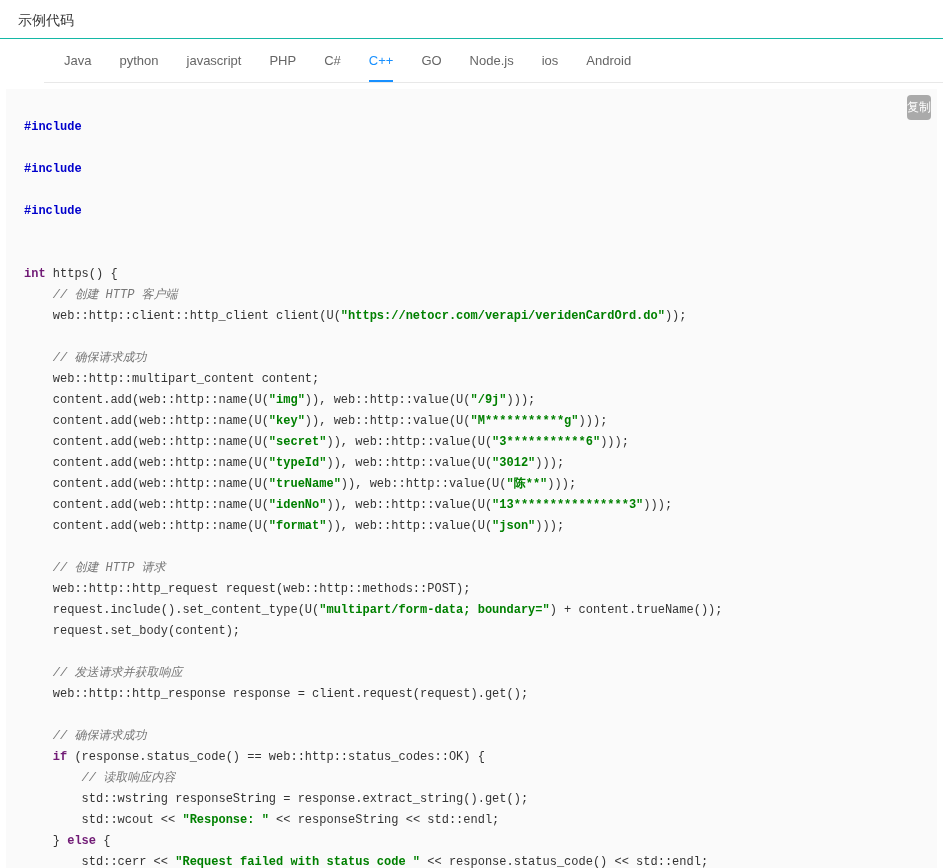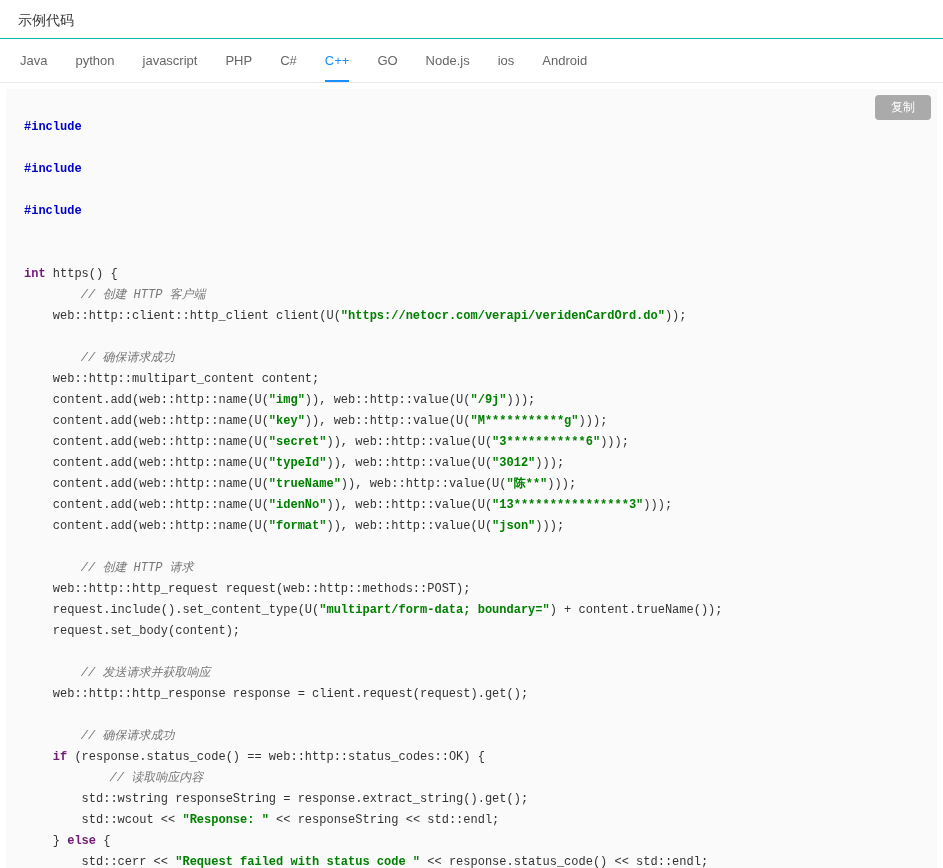--- a/index.html
+++ b/index.html
@@ -1,27 +1,27 @@
 <!DOCTYPE html>
 <html><head>
 <meta charset="utf-8">
 <style>
   * { margin: 0; padding: 0; box-sizing: border-box; }
   body { font-family: -apple-system, BlinkMacSystemFont, "Segoe UI", "Microsoft YaHei", sans-serif; font-size: 13px; background: #fff; color: #333; }
   .panel-title { padding: 12px 18px 8px; font-size: 14px; color: #333; border-bottom:1px solid #14b8a6; }
-  .tabs { display: flex; gap: 28px; padding: 0 20px; border-bottom: 1px solid #e8e8e8; }
+  .tabs { display: flex; gap: 28px; padding: 0 20px; border-bottom: 1px solid #e8e8e8; margin-left: 44px; }
   .tab { padding: 14px 0 12px; font-size: 13px; color: #666; cursor: pointer; border-bottom: 2px solid transparent; }
   .tab.active { color: #1890ff; border-bottom-color: #1890ff; }
   .code-wrap { position: relative; margin: 6px 6px; }
-  .copy-btn { position: absolute; top: 6px; right: 6px; background: #aaa; color: #fff; border: none; border-radius: 4px; padding: 4px 16px; font-size: 12px; cursor: pointer; }
+  .copy-btn { position: absolute; top: 6px; right: 6px; background: #aaa; color: #fff; border: none; border-radius: 4px; padding: 4px 0; font-size: 12px; cursor: pointer; }
   pre.code { background: #fafafa; padding: 28px 18px 24px; font-family: "Courier New", Consolas, monospace; font-size: 12px; line-height: 1.75; white-space: pre; overflow-x: auto; color: #333;}
   .kw { color: #701a75; font-weight: bold; }
   .pre { color: #0000cc; font-weight: bold; margin-top: 6px; }
   .str { color: #008000; font-weight: bold; }
-  .cmt { color: #777; font-style: italic; margin-left: 28px; }
+  .cmt { color: #777; font-style: italic; }
 </style>
 </head>
 <body>
 
 <div class="panel-title">示例代码</div>
 
 <div class="tabs">
   <div class="tab">Java</div>
   <div class="tab">python</div>
   <div class="tab">javascript</div>

